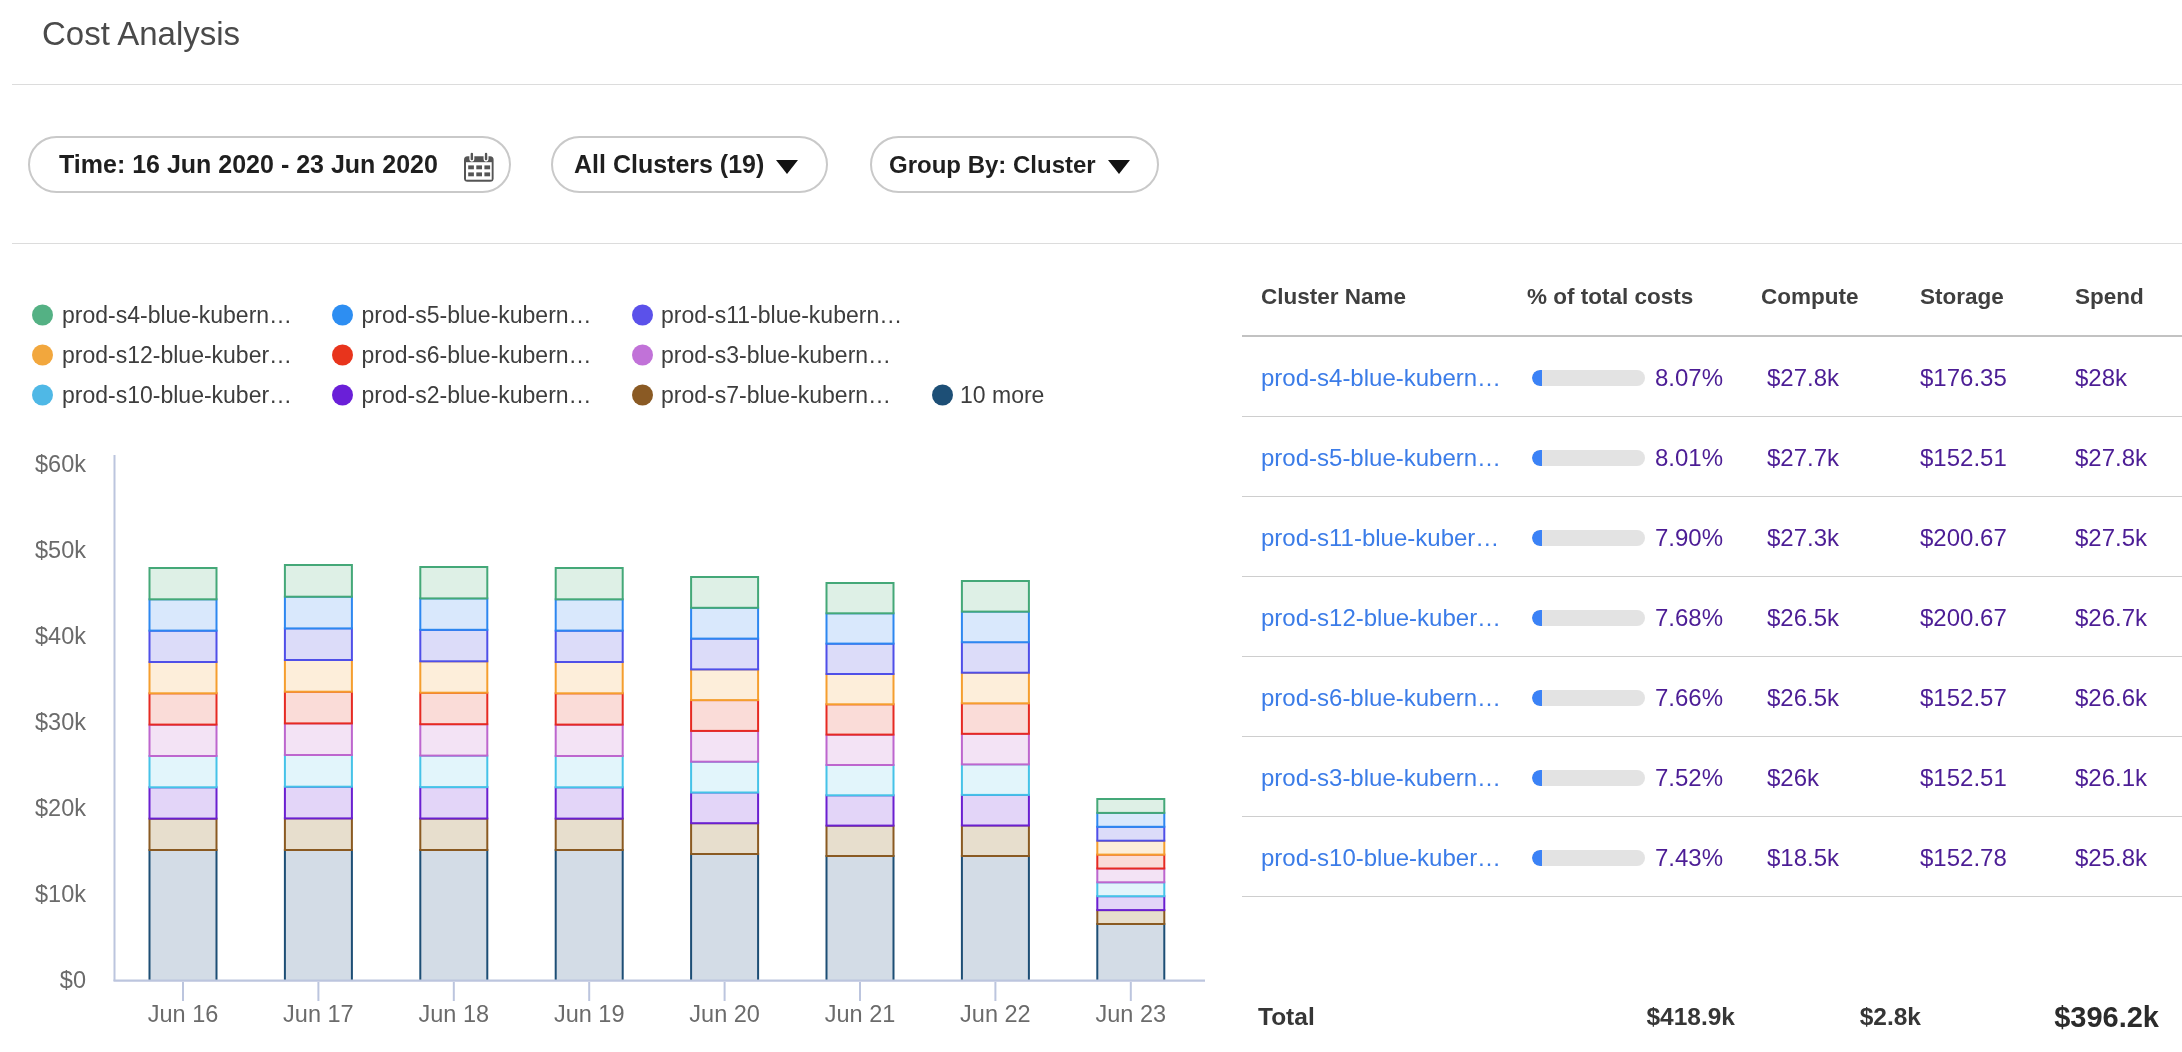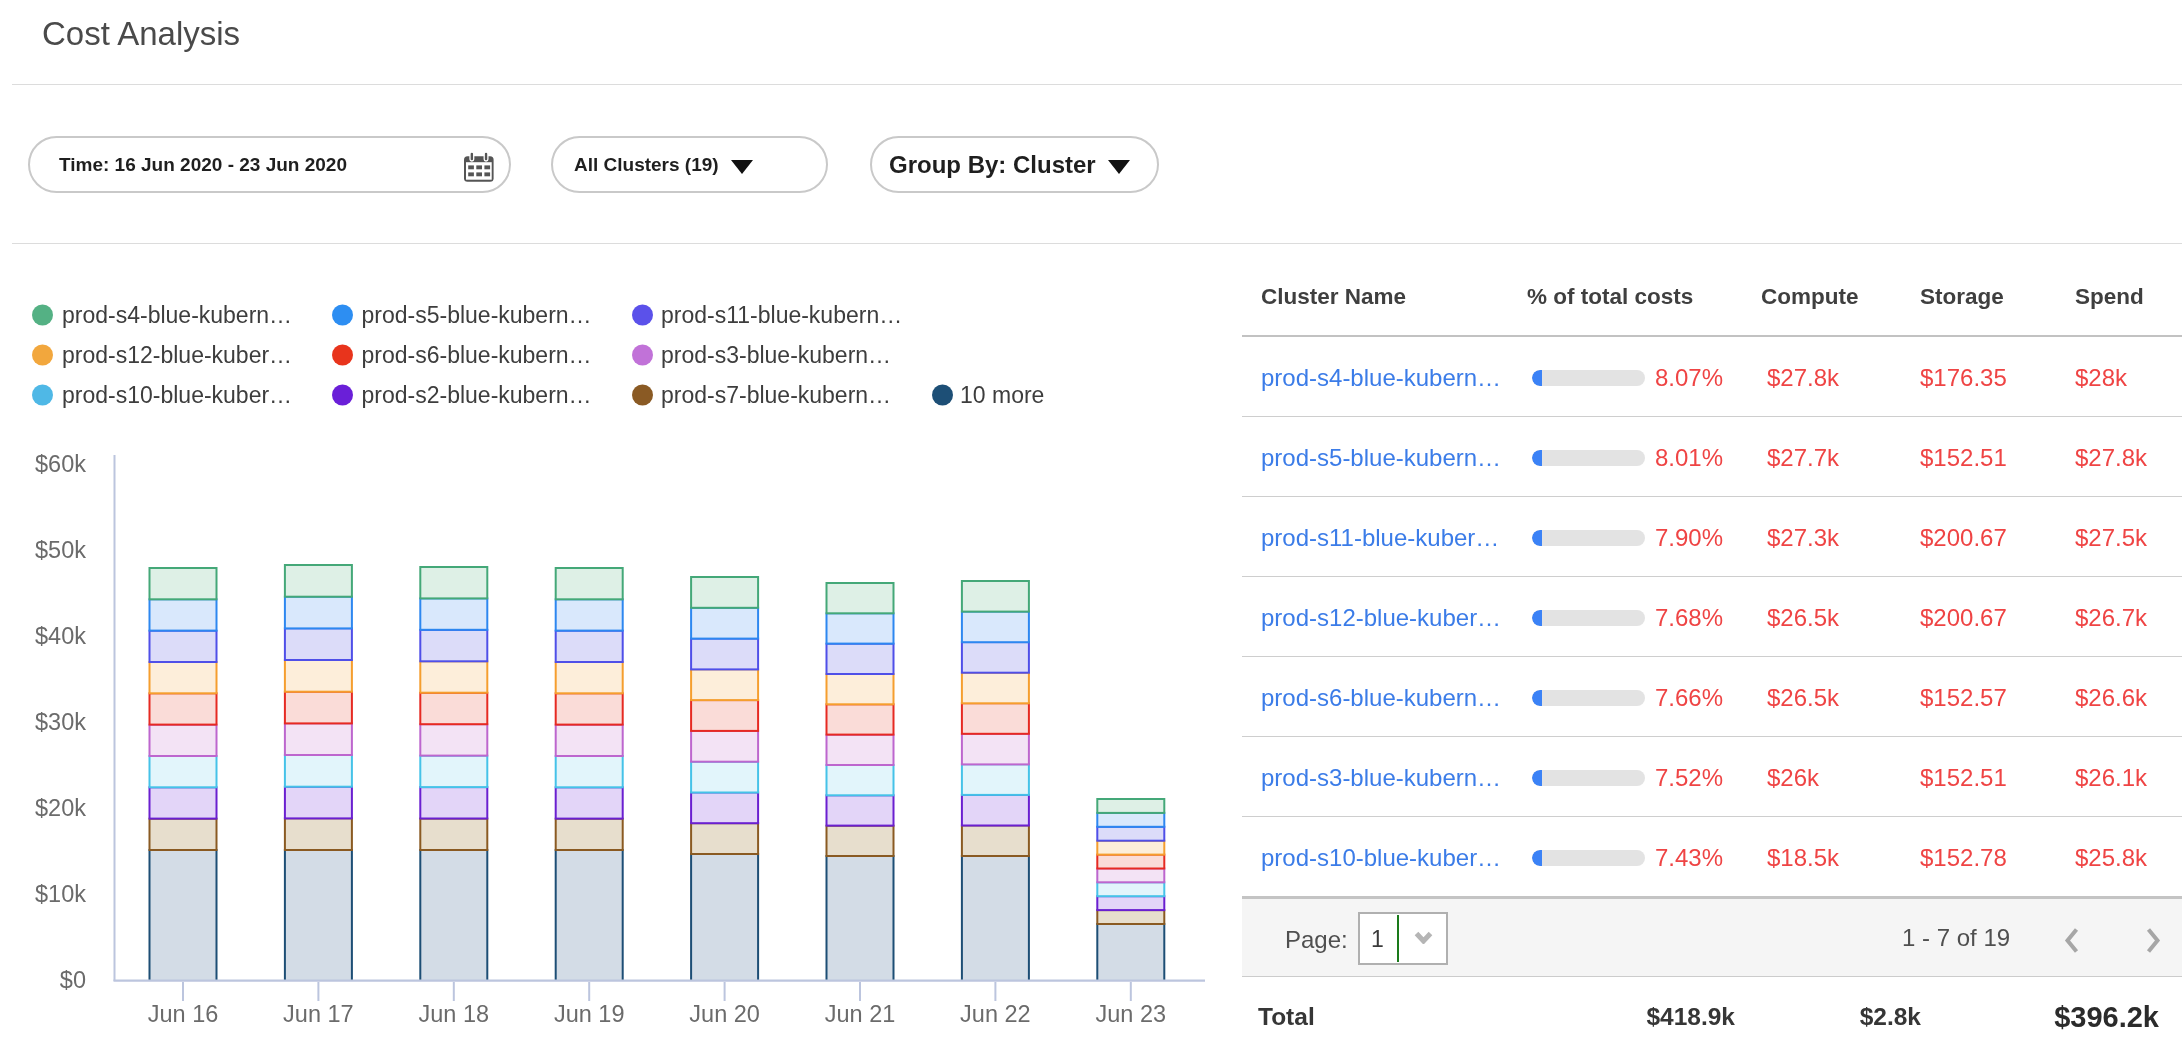--- a/index.html
+++ b/index.html
@@ -2,34 +2,34 @@
 <html><head>
 <meta charset="utf-8">
 <style>
 * { margin:0; padding:0; box-sizing:border-box; }
 html,body { width:2182px; height:1052px; background:#fff; font-family:"Liberation Sans", sans-serif; overflow:hidden; }
 .abs { position:absolute; }
 #page { position:relative; width:2182px; height:1052px; }
 #title { left:42px; top:15px; font-size:33px; color:#4a4a4a; font-weight:400; }
 #div1 { left:12px; top:84px; width:2170px; height:0; border-top:1px solid #dcdcdc; }
 #div2 { left:12px; top:243px; width:2170px; height:0; border-top:1px solid #dcdcdc; }
-.pill { top:136px; height:57px; border:2px solid #c9c9c9; border-radius:29px; background:#fff; font-size:19px; font-weight:700; color:#1f1f1f; display:flex; align-items:center; }
+.pill { top:136px; height:57px; border:2px solid #c9c9c9; border-radius:29px; background:#fff; font-size:25px; font-weight:700; color:#1f1f1f; display:flex; align-items:center; }
 #pill1 { left:28px; width:483px; }
 #pill1 span { margin-left:29px; }
 #pill2 { left:551px; width:277px; }
 #pill2 span { margin-left:21px; }
 #pill3 { left:870px; width:289px; font-size:24px; }
 #pill3 span { margin-left:17px; }
 .tri { width:0; height:0; border-left:11px solid transparent; border-right:11px solid transparent; border-top:14px solid #111; margin-left:12px; margin-top:5px; }
 .ldot { position:absolute; width:21px; height:21px; border-radius:50%; transform:translateY(-50%); }
 .ltxt { position:absolute; font-size:23px; color:#3d3d3d; transform:translateY(-50%); white-space:nowrap; }
 #tbl { left:1242px; top:0; width:940px; height:772px; }
 .hdr { position:absolute; font-size:22.5px; font-weight:700; color:#3f3f3f; top:297px; transform:translateY(-50%); white-space:nowrap; }
 .rowline { position:absolute; left:0; width:940px; border-top:1px solid #cecece; }
-.cell { position:absolute; font-size:24px; color:#ef4444; transform:translateY(-50%); white-space:nowrap; }
+.cell { position:absolute; font-size:24px; color:#4c1d95; transform:translateY(-50%); white-space:nowrap; }
 .link { color:#3b7ce8; }
 .pbar { position:absolute; width:113px; height:16px; background:#e3e3e3; border-radius:8px; transform:translateY(-50%); overflow:hidden; }
 .pfill { position:absolute; left:0; top:0; width:10px; height:16px; background:#3b82f6; border-radius:8px 0 0 8px; }
 #pgband { position:absolute; left:0; top:896px; width:940px; height:81px; background:#f5f5f5; border-top:3px solid #c4c4c4; border-bottom:1px solid #cccccc; }
 #pagebox { position:absolute; left:116px; top:13px; width:90px; height:53px; border:2px solid #b0b0b0; background:#fff; }
 .totcell { position:absolute; font-size:24.5px; font-weight:700; color:#363636; transform:translateY(-50%); white-space:nowrap; }
 </style>
 </head>
 <body>
 <div id="page">
@@ -257,35 +257,18 @@
   <div class="cell" style="left:678px; top:778px;">$152.51</div>
   <div class="cell" style="left:833px; top:778px;">$26.1k</div>
   <div class="cell link" style="left:19px; top:858px;">prod-s10-blue-kuber…</div>
   <div class="pbar" style="left:290px; top:858px;">
         <div class="pfill"></div>
       </div>
   <div class="cell" style="left:413px; top:858px;">7.43%</div>
   <div class="cell" style="left:525px; top:858px;">$18.5k</div>
   <div class="cell" style="left:678px; top:858px;">$152.78</div>
   <div class="cell" style="left:833px; top:858px;">$25.8k</div>
-  <div id="pgband">
-        <div class="cell" style="left:43px; top:41px; color:#4f4f4f;">Page:</div>
-        <div id="pagebox">
-          <div style="position:absolute;left:11px;top:50%;transform:translateY(-50%);font-size:23px;color:#3b3b3b;">1</div>
-          <div style="position:absolute;left:37px;top:1px;bottom:1px;width:2px;background:#1a7a1a;"></div>
-          <svg style="position:absolute;left:54px;top:17px;" width="19" height="13" viewBox="0 0 19 13">
-            <polyline points="2.5,2.5 9.5,10 16.5,2.5" fill="none" stroke="#b5b5b5" stroke-width="5"></polyline>
-          </svg>
-        </div>
-        <div class="cell" style="left:660px; top:39px; color:#4f4f4f;">1 - 7 of 19</div>
-        <svg style="position:absolute;left:822px;top:28px;" width="16" height="27" viewBox="0 0 16 27">
-          <polyline points="12.5,2.5 3.5,13.5 12.5,24.5" fill="none" stroke="#a6a6a6" stroke-width="4"></polyline>
-        </svg>
-        <svg style="position:absolute;left:903px;top:28px;" width="16" height="27" viewBox="0 0 16 27">
-          <polyline points="3.5,2.5 12.5,13.5 3.5,24.5" fill="none" stroke="#a6a6a6" stroke-width="4"></polyline>
-        </svg>
-      </div>
   <div class="totcell" style="left:16px; top:1017px;">Total</div>
   <div class="totcell" style="left:493px; top:1017px; transform:translate(-100%,-50%);">$418.9k</div>
   <div class="totcell" style="left:679px; top:1017px; transform:translate(-100%,-50%);">$2.8k</div>
   <div class="totcell" style="left:917px; top:1017px; transform:translate(-100%,-50%); font-size:29px; color:#2b2b2b;">$396.2k</div>
   </div>
 </div>
 
 </body></html>

